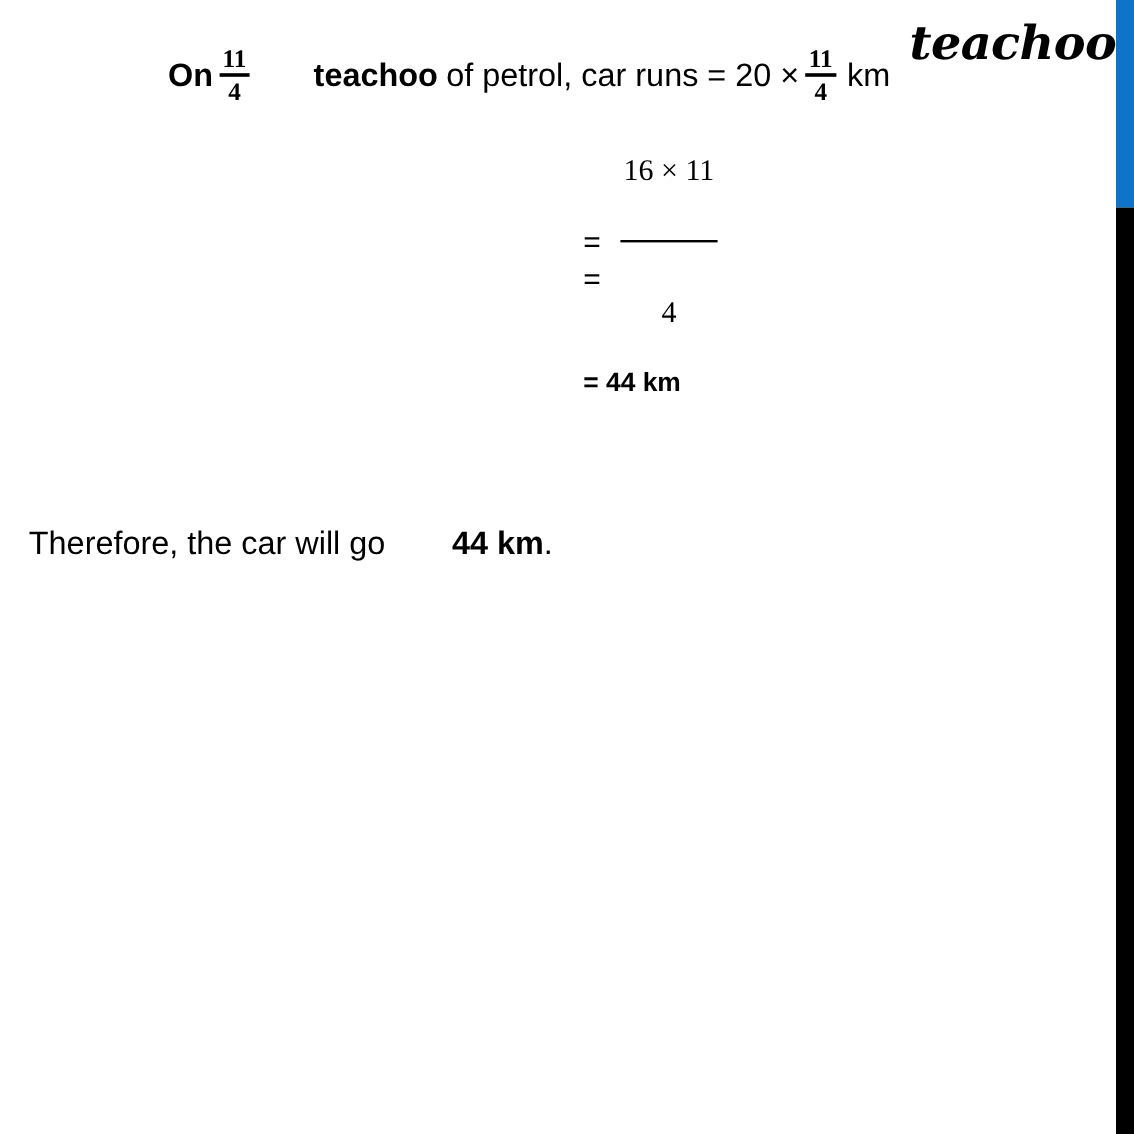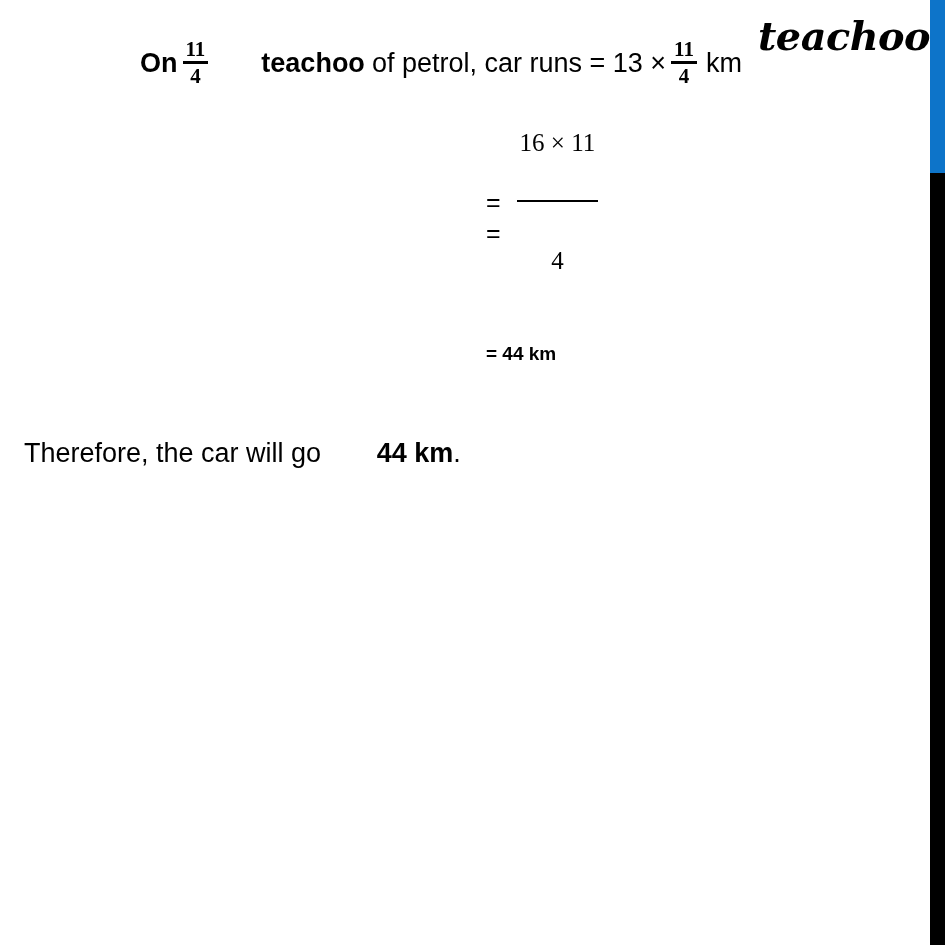--- a/index.html
+++ b/index.html
@@ -125,24 +125,23 @@
   }
   #eq-row-1 { left: 486px; top: 131px; }
   #eq-row-2 { left: 486px; top: 221px; }
 
   #eq-row-final {
     position: absolute;
     left: 486px;
     top: 308px;
     font-family: "Liberation Sans", sans-serif;
     font-weight: bold;
-    font-size: 19px;
+    font-size: 22px;
     line-height: 1;
     white-space: nowrap;
-    margin-top: 36px;
   }
 
   
   #conclusion {
     position: absolute;
     left: 24px;
     top: 440px;
     font-size: 27px;
     line-height: 1;
     white-space: nowrap;
@@ -159,21 +158,21 @@
   <div id="brand-logo">teachoo</div>
 
   <div id="line-1">
     <span class="sans-b">On</span>
     <span class="frac serif-b">
       <span class="num">11</span>
       <span class="bar"></span>
       <span class="den">4</span>
     </span>
     <span class="sans-b">teachoo</span>
-    <span class="sans" style="margin-left:7px;">of petrol, car runs = 13 ×</span>
+    <span class="sans" style="margin-left:7px;">of petrol, car runs = 20 ×</span>
     <span class="frac serif-b">
       <span class="num">11</span>
       <span class="bar"></span>
       <span class="den">4</span>
     </span>
     <span class="sans" style="margin-left:4px;">km</span>
   </div>
 
   <div class="eq-row" id="eq-row-1">
     <span class="eqsign sans">=</span>

